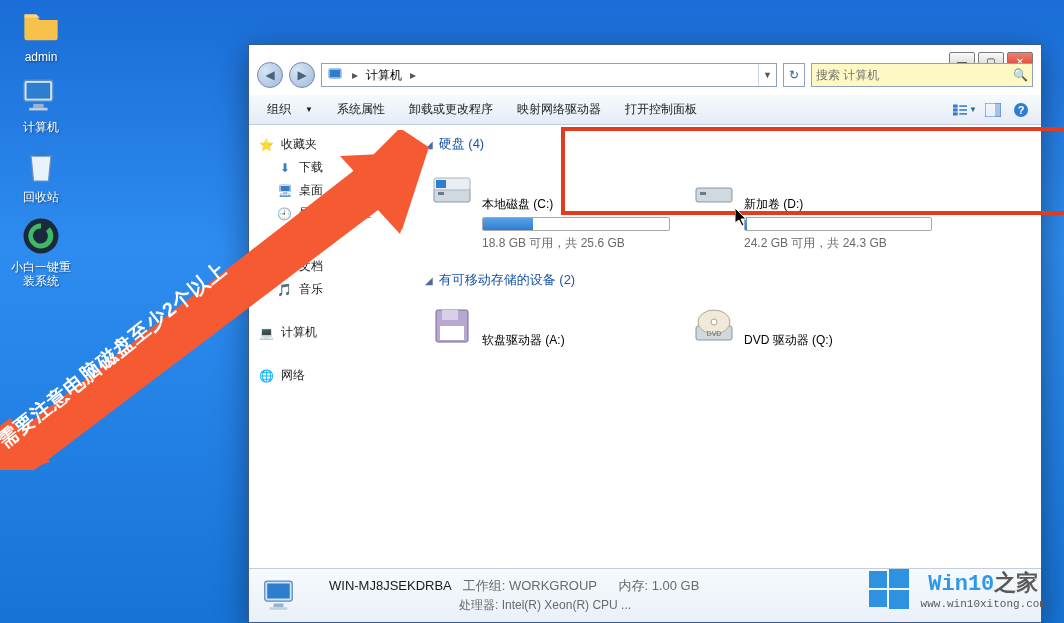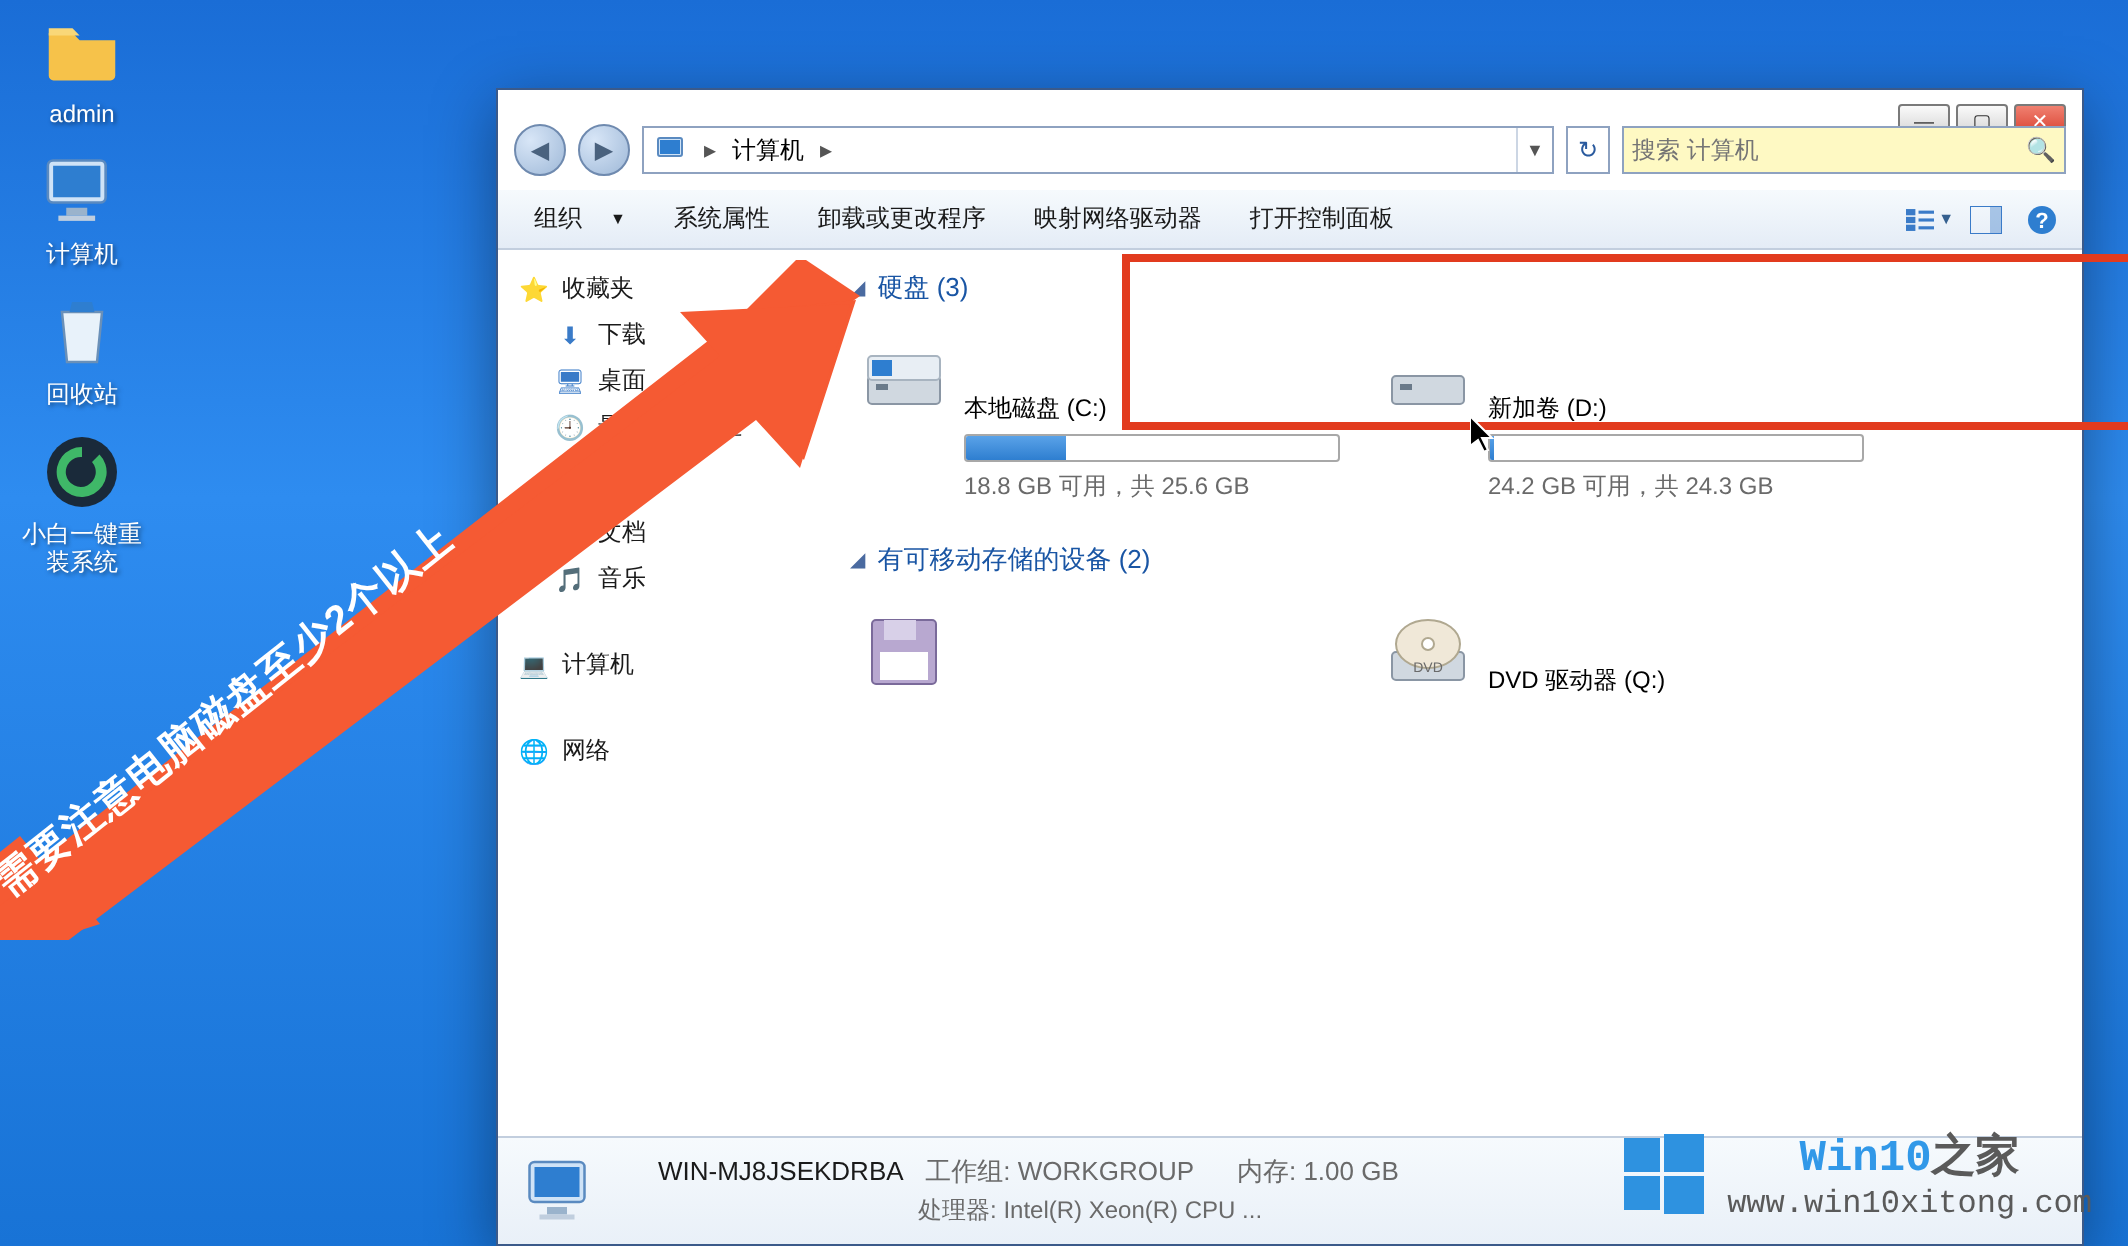--- a/index.html
+++ b/index.html
@@ -69,21 +69,21 @@
 .annotation { position:absolute; top:130px; left:-40px; width:470px; height:340px; z-index:15; pointer-events:none; }
 .annotation svg { width:100%; height:100%; }
 
 
 .watermark { position:absolute; bottom: 8px; right: 8px; display:flex; align-items:center; gap:10px; background:rgba(255,255,255,0); padding:4px 10px; }
 .watermark .logo { width:44px; height:44px; }
 .watermark .txts { text-align:center;font-family:Liberation Mono, monospace; }
 .watermark .big { font-size: 22px; font-weight:bold; }
 .watermark .big .b1 { color:#3198e8; }
 .watermark .big .b2 { color:#5a5a5a; }
-.watermark .url { font-size:16px; color:#5a5a5a; }
+.watermark .url { font-size:11px; color:#5a5a5a; }
 </style>
 </head>
 <body>
 
 <div class="desktop-icons">
   <div class="desktop-icon">
     <div class="ic">
       <svg width="38" height="38" viewBox="0 0 32 32">
           <path fill="#f6c24a" d="M2 8h10l3 3h15v15a2 2 0 0 1-2 2H4a2 2 0 0 1-2-2z"></path>
           <path fill="#f9d778" d="M2 6h10l3 3H2z"></path>
@@ -231,21 +231,21 @@
             <span>网络</span>
           </div>
       </div>
     </div>
 
     <div class="content">
       <div class="highlight-box"></div>
 
       <div class="group-head">
           <span class="tri">◢</span>
-          <span>硬盘 (3)</span>
+          <span>硬盘 (4)</span>
         </div>
 
       <div class="drives-row">
         <div class="drive">
           <div class="dicon">
             <svg width="44" height="44" viewBox="0 0 44 44">
                 <rect x="4" y="20" width="36" height="14" rx="2" fill="#d0d8e0" stroke="#8a96a4"></rect>
                 <rect x="8" y="24" width="6" height="3" fill="#6a7a8a"></rect>
                 <rect x="4" y="10" width="36" height="12" rx="2" fill="#e8eef4" stroke="#a8b4c0"></rect>
                 <rect x="6" y="12" width="10" height="8" fill="#2e7ed0"></rect>
@@ -282,20 +282,23 @@
         </div>
 
       <div class="removable-row">
         <div class="drive">
           <div class="dicon">
             <svg width="44" height="44" viewBox="0 0 44 44">
                 <rect x="6" y="6" width="32" height="32" rx="2" fill="#b8a8d0" stroke="#7a6a9a"></rect>
                 <rect x="12" y="6" width="16" height="10" fill="#d8d0e8"></rect>
                 <rect x="10" y="22" width="24" height="14" fill="#fff"></rect>
               </svg>
+          </div>
+          <div class="dinfo">
+            <div class="dname">软盘驱动器 (A:)</div>
           </div>
         </div>
         <div class="drive">
           <div class="dicon">
             <svg width="44" height="44" viewBox="0 0 44 44">
                 <rect x="4" y="22" width="36" height="14" rx="2" fill="#d0d8e0" stroke="#8a96a4"></rect>
                 <ellipse cx="22" cy="18" rx="16" ry="12" fill="#f0e8d8" stroke="#b0a890"></ellipse>
                 <circle cx="22" cy="18" r="3" fill="#fff" stroke="#b0a890"></circle>
                 <text x="22" y="32" text-anchor="middle" font-size="7" fill="#6a6a6a">DVD</text>
               </svg>

